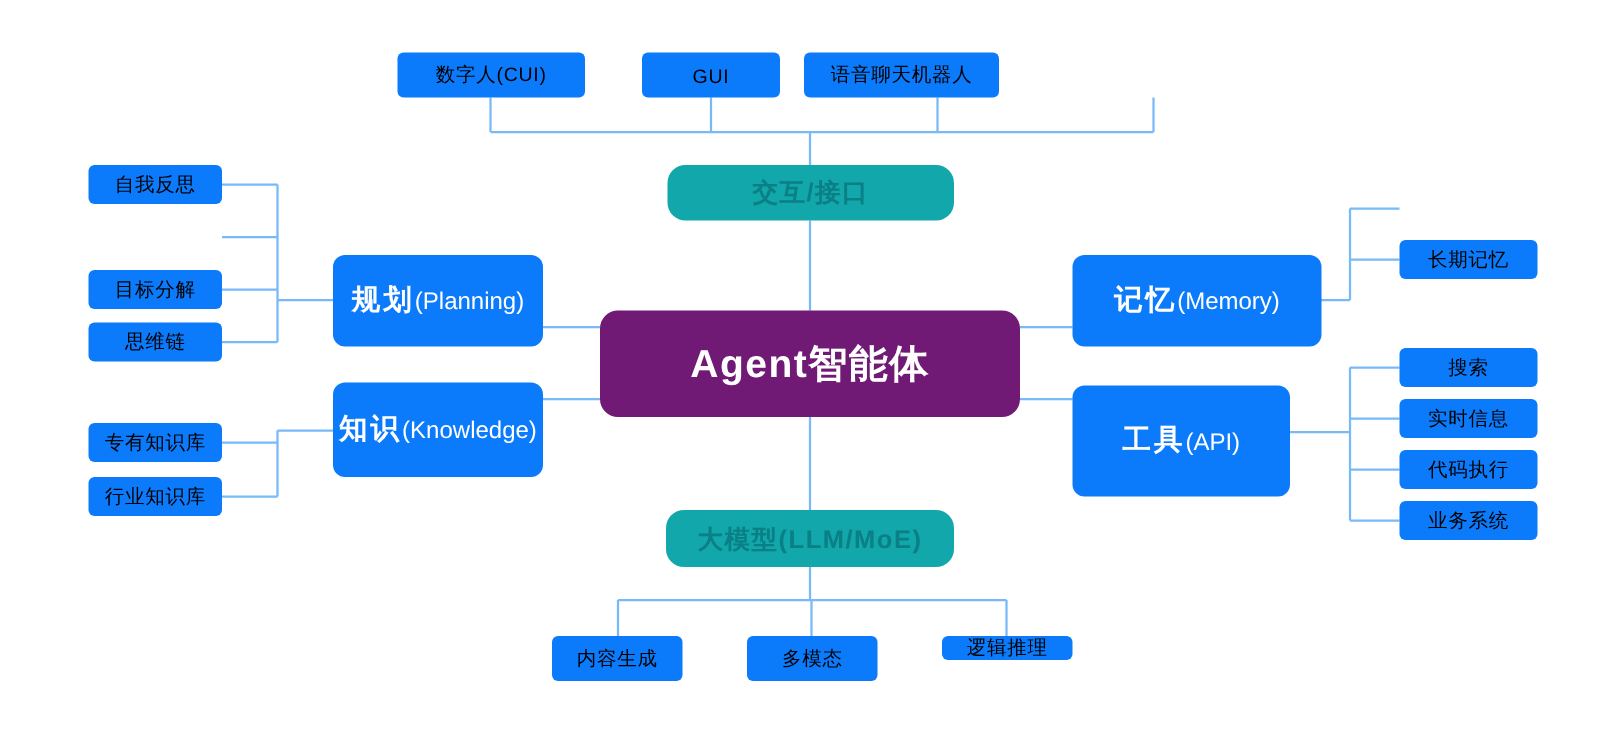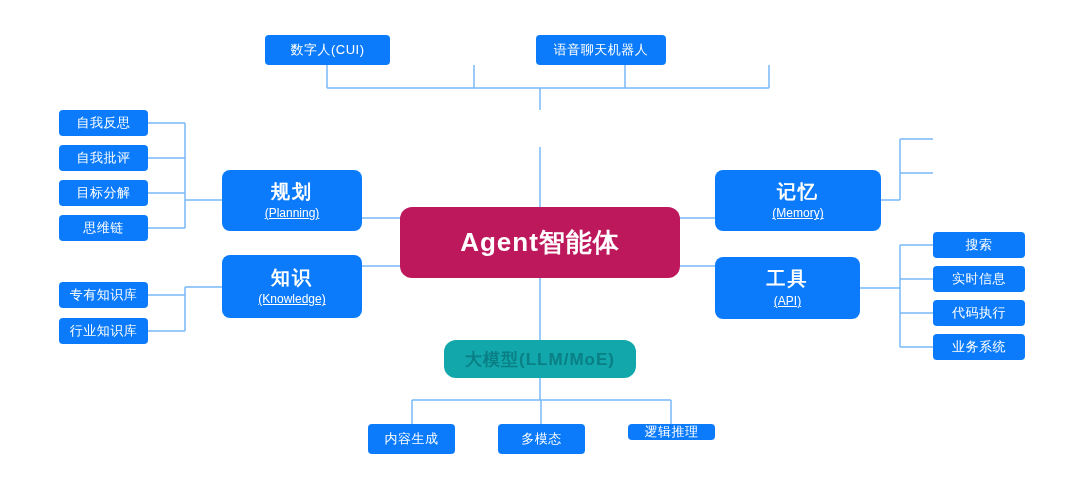--- a/index.html
+++ b/index.html
@@ -2,25 +2,25 @@
 <html><head>
 <meta charset="utf-8">
 <style>
   html,body{margin:0;padding:0;background:#ffffff;}
   .stage{
     position:relative;width:1080px;height:488px;background:#ffffff;overflow:hidden;
     font-family:"Liberation Sans","DejaVu Sans",sans-serif;
   }
   .wires{position:absolute;left:0;top:0;pointer-events:none;}
   .bx{position:absolute;display:flex;align-items:center;justify-content:center;box-sizing:border-box;text-align:center;}
-  .sm{background:#0b7bfb;color:#ffffff;border-radius:4px;font-size:13px;letter-spacing:.5px;}
-  .node{background:#0b7bfb;color:#ffffff;border-radius:8px;flex-direction:column;line-height:1.25;}
+  .sm{background:#0b7bfb;color:#000000;border-radius:4px;font-size:13px;letter-spacing:.5px;}
+  .node{background:#0b7bfb;color:#ffffff;border-radius:8px;flex-direction:row;line-height:1.25;}
   .node-title{font-size:19px;font-weight:bold;letter-spacing:2px;}
-  .node-sub{font-size:12px;margin-top:3px;text-decoration:underline;}
-  .center-node{background:#be185d;color:#ffffff;border-radius:12px;font-size:26px;font-weight:bold;letter-spacing:1px;}
+  .node-sub{font-size:16px;margin-top:3px;}
+  .center-node{background:#701a75;color:#ffffff;border-radius:12px;font-size:26px;font-weight:bold;letter-spacing:1px;}
   .hub{background:#12a7aa;color:#0a7f85;border-radius:12px;font-size:17px;font-weight:bold;letter-spacing:1px;}
 </style>
 </head>
 <body>
 
 <div class="stage">
 
   <svg class="wires" width="1080" height="488" viewBox="0 0 1080 488">
     <g stroke="#78b9f7" stroke-width="1.5" fill="none">
 
@@ -32,53 +32,55 @@
 
       <path d="M933 139 H900 M933 173 H900 M900 139 V200 M860 200 H900 M680 218 H715"></path>
 
       <path d="M933 245 H900 M933 279 H900 M933 313 H900 M933 347 H900 M900 245 V347 M860 288 H900 M680 266 H715"></path>
 
       <path d="M540 278 V340 M540 378 V400 M412 400 H671 M412 400 V424 M541 400 V424 M671 400 V424"></path>
     </g>
   </svg>
 
   <div class="bx sm" style="left:265px;top:35px;width:125px;height:30px">数字人(CUI)</div>
+  <div class="bx sm" style="left:428px;top:35px;width:92px;height:30px">GUI</div>
   <div class="bx sm" style="left:536px;top:35px;width:130px;height:30px">语音聊天机器人</div>
 
+  <div class="bx hub" style="left:445px;top:110px;width:191px;height:37px">交互/接口</div>
 
   <div class="bx center-node" style="left:400px;top:207px;width:280px;height:71px">Agent智能体</div>
 
   <div class="bx node" style="left:222px;top:170px;width:140px;height:61px">
     <div class="node-title">规划</div>
     <div class="node-sub">(Planning)</div>
   </div>
 
   <div class="bx node" style="left:222px;top:255px;width:140px;height:63px">
     <div class="node-title">知识</div>
     <div class="node-sub">(Knowledge)</div>
   </div>
 
   <div class="bx node" style="left:715px;top:170px;width:166px;height:61px">
     <div class="node-title">记忆</div>
     <div class="node-sub">(Memory)</div>
   </div>
 
-  <div class="bx node" style="left:715px;top:257px;width:145px;height:62px">
+  <div class="bx node" style="left:715px;top:257px;width:145px;height:74px">
     <div class="node-title">工具</div>
     <div class="node-sub">(API)</div>
   </div>
 
   <div class="bx sm" style="left:59px;top:110px;width:89px;height:26px">自我反思</div>
-  <div class="bx sm" style="left:59px;top:145px;width:89px;height:26px">自我批评</div>
   <div class="bx sm" style="left:59px;top:180px;width:89px;height:26px">目标分解</div>
   <div class="bx sm" style="left:59px;top:215px;width:89px;height:26px">思维链</div>
 
   <div class="bx sm" style="left:59px;top:282px;width:89px;height:26px">专有知识库</div>
   <div class="bx sm" style="left:59px;top:318px;width:89px;height:26px">行业知识库</div>
 
+  <div class="bx sm" style="left:933px;top:160px;width:92px;height:26px">长期记忆</div>
 
   <div class="bx sm" style="left:933px;top:232px;width:92px;height:26px">搜索</div>
   <div class="bx sm" style="left:933px;top:266px;width:92px;height:26px">实时信息</div>
   <div class="bx sm" style="left:933px;top:300px;width:92px;height:26px">代码执行</div>
   <div class="bx sm" style="left:933px;top:334px;width:92px;height:26px">业务系统</div>
 
   <div class="bx hub" style="left:444px;top:340px;width:192px;height:38px">大模型(LLM/MoE)</div>
 
   <div class="bx sm" style="left:368px;top:424px;width:87px;height:30px">内容生成</div>
   <div class="bx sm" style="left:498px;top:424px;width:87px;height:30px">多模态</div>

